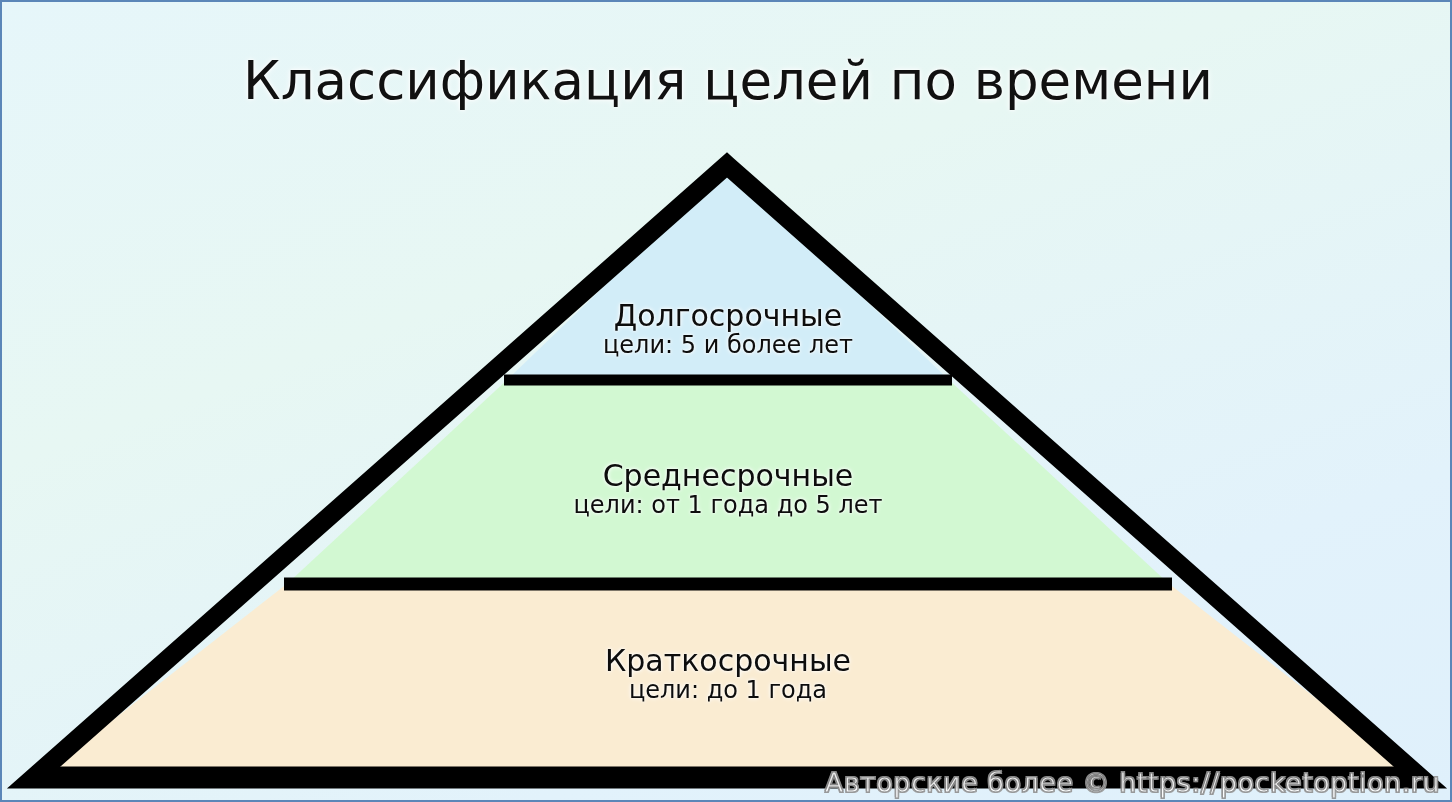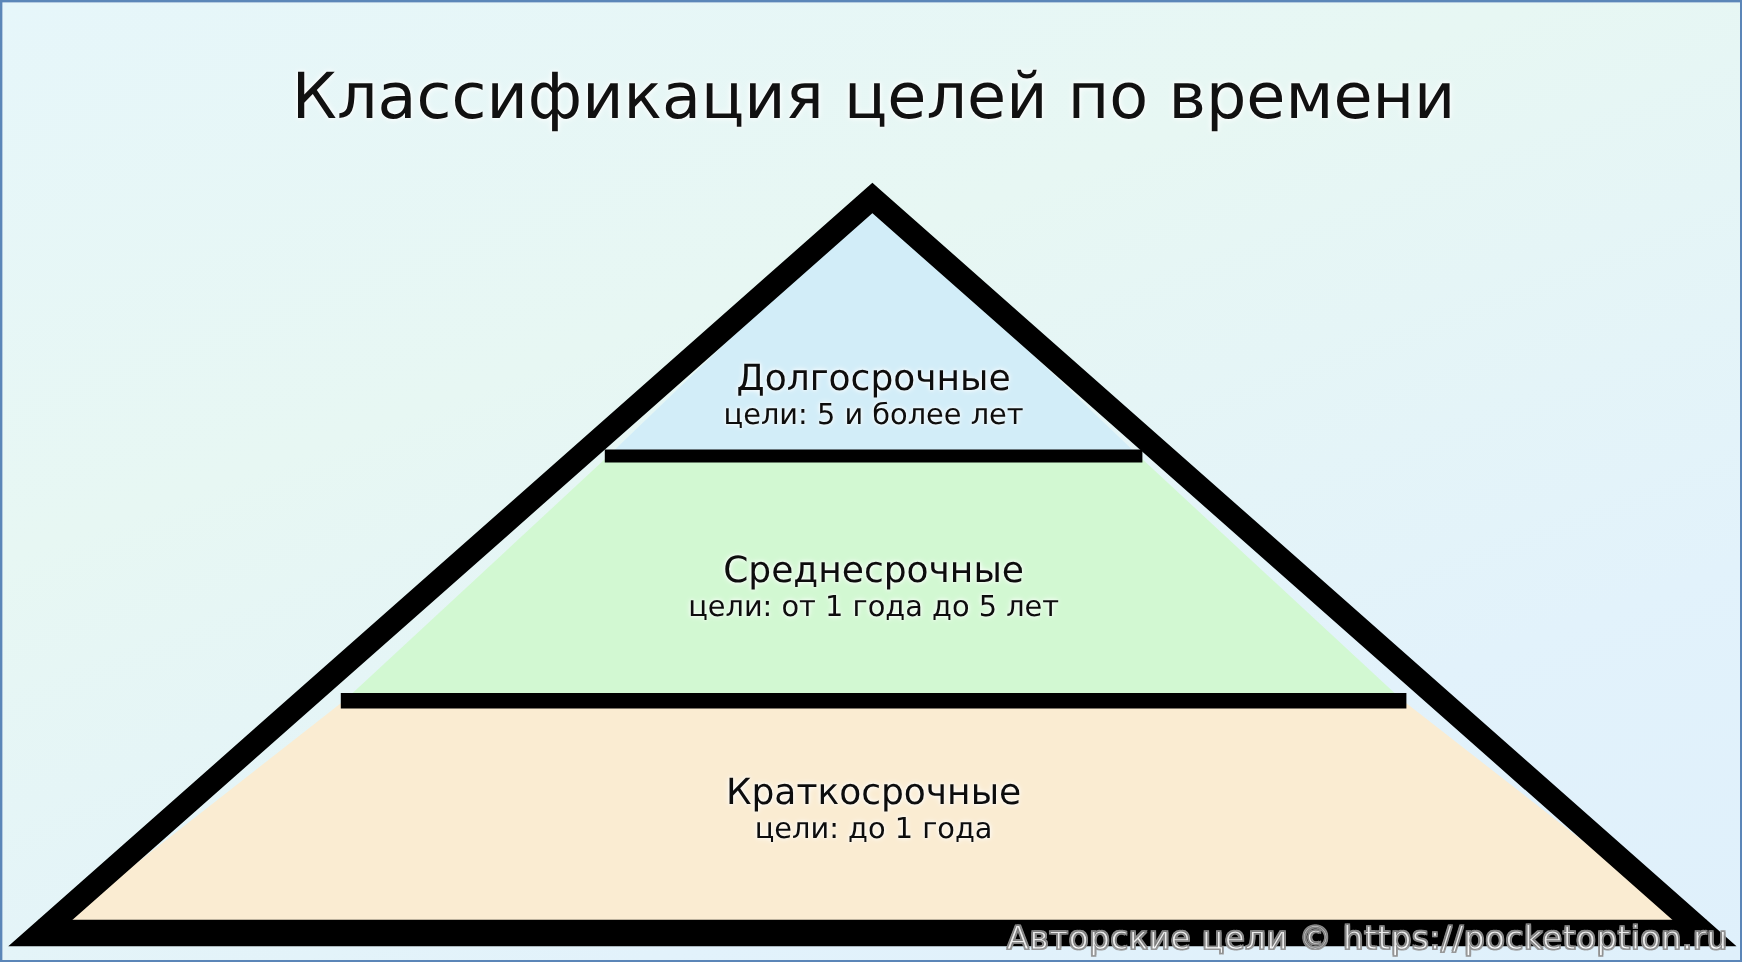--- a/index.html
+++ b/index.html
@@ -124,15 +124,15 @@
   <div class="lvl-label" id="lvl-mid">
     <div class="lvl-title">Среднесрочные</div>
     <div class="lvl-sub">цели: от 1 года до 5 лет</div>
   </div>
 
   <div class="lvl-label" id="lvl-short">
     <div class="lvl-title">Краткосрочные</div>
     <div class="lvl-sub">цели: до 1 года</div>
   </div>
 
-  <div id="watermark">Авторские цели © https://pocketoption.ru</div>
+  <div id="watermark">Авторские более © https://pocketoption.ru</div>
 
 </div>
 
 </body></html>

